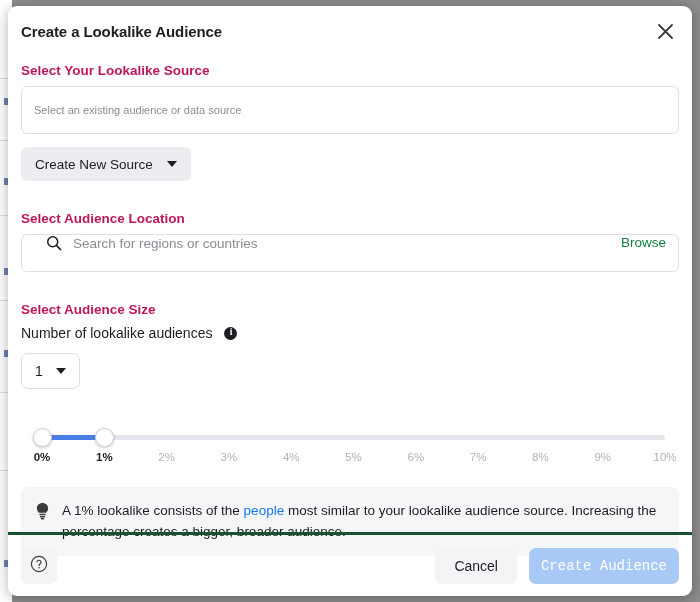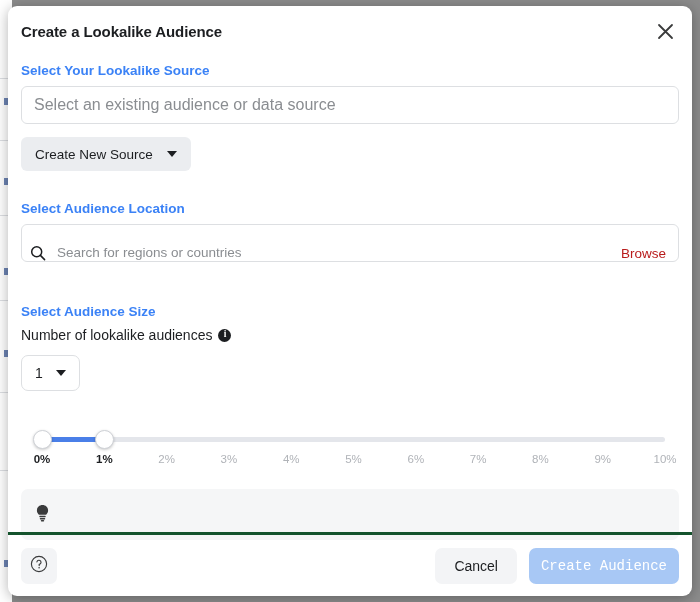--- a/index.html
+++ b/index.html
@@ -81,99 +81,99 @@
   }
 
   
   .modal-body {
     position: relative;
     padding: 0 13px;
   }
   .section-label {
     font-size: 13.5px;
     font-weight: bold;
-    color: #3b82f6;
+    color: #be185d;
     margin: 0 0 8px 0;
   }
   .sec-source { margin-top: 3px; }
 
   .text-field {
     box-sizing: border-box;
+    width: 100%;
+    height: 48px;
+    border: 1px solid #dddfe2;
+    border-radius: 6px;
+    background: #fff;
+    font-family: "Liberation Sans", sans-serif;
+    font-size: 11px;
+    color: #1c1e21;
+    padding: 0 12px;
+    outline: none;
+  }
+  .text-field::placeholder { color: #8a8d91; }
+
+  .create-source-btn {
+    margin-top: 13px;
+    display: inline-flex;
+    align-items: center;
+    gap: 14px;
+    height: 34px;
+    padding: 0 14px;
+    background: #ebedf0;
+    border: 0;
+    border-radius: 6px;
+    font-family: "Liberation Sans", sans-serif;
+    font-size: 13.5px;
+    color: #1c1e21;
+    cursor: pointer;
+  }
+  .caret {
+    width: 0; height: 0;
+    border-left: 5px solid transparent;
+    border-right: 5px solid transparent;
+    border-top: 6px solid #1c1e21;
+  }
+
+  .sec-location { margin-top: 30px; }
+  .search-row {
+    box-sizing: border-box;
+    display: flex;
+    align-items: flex-start;
     width: 100%;
     height: 38px;
     border: 1px solid #dddfe2;
     border-radius: 6px;
     background: #fff;
-    font-family: "Liberation Sans", sans-serif;
-    font-size: 16px;
-    color: #1c1e21;
-    padding: 0 12px;
-    outline: none;
-  }
-  .text-field::placeholder { color: #8a8d91; }
-
-  .create-source-btn {
-    margin-top: 13px;
-    display: inline-flex;
-    align-items: center;
-    gap: 14px;
-    height: 34px;
-    padding: 0 14px;
-    background: #ebedf0;
-    border: 0;
-    border-radius: 6px;
-    font-family: "Liberation Sans", sans-serif;
-    font-size: 13.5px;
-    color: #1c1e21;
-    cursor: pointer;
-  }
-  .caret {
-    width: 0; height: 0;
-    border-left: 5px solid transparent;
-    border-right: 5px solid transparent;
-    border-top: 6px solid #1c1e21;
-  }
-
-  .sec-location { margin-top: 30px; }
-  .search-row {
-    box-sizing: border-box;
-    display: flex;
-    align-items: flex-end;
-    width: 100%;
-    height: 38px;
-    border: 1px solid #dddfe2;
-    border-radius: 6px;
-    background: #fff;
-    padding: 0 12px 0 8px;
+    padding: 0 12px 0 24px;
   }
   .search-row .s-icon { flex: 0 0 auto; display:flex; }
   .search-input {
     flex: 1 1 auto;
     border: 0;
     outline: none;
     background: transparent;
     font-family: "Liberation Sans", sans-serif;
     font-size: 13.5px;
     color: #1c1e21;
     padding-left: 11px;
   }
   .search-input::placeholder { color: #8a8d91; }
   .browse-link {
     flex: 0 0 auto;
     font-size: 13.5px;
-    color: #b91c1c;
+    color: #15803d;
     cursor: pointer;
     text-decoration: none;
   }
 
-  .sec-size { margin-top: 42px; }
+  .sec-size { margin-top: 30px; }
   .subfield-label {
     display: flex;
     align-items: center;
-    gap: 6px;
+    gap: 12px;
     font-size: 14px;
     color: #1c1e21;
     margin-top: 2px;
   }
   .info-dot {
     display: inline-flex;
     align-items: center;
     justify-content: center;
     width: 13px; height: 13px;
     border-radius: 50%;
@@ -414,20 +414,23 @@
 
     <div class="tip-box">
       <span class="tip-icon">
         <svg width="15" height="18" viewBox="0 0 15 18" aria-hidden="true">
           <path d="M7.5 1 C4.2 1 1.9 3.4 1.9 6.4 c0 2.1 1.2 3.3 2 4.3 h7.2 c0.8 -1 2 -2.2 2 -4.3 C13.1 3.4 10.8 1 7.5 1 Z" fill="#3a3b3c"></path>
           <rect x="4.3" y="11.7" width="6.4" height="1.5" rx="0.6" fill="#3a3b3c"></rect>
           <rect x="4.8" y="14" width="5.4" height="1.4" rx="0.6" fill="#3a3b3c"></rect>
           <rect x="5.8" y="16.1" width="3.4" height="1.4" rx="0.7" fill="#3a3b3c"></rect>
         </svg>
       </span>
+      <div class="tip-text">
+        <span>A 1% lookalike consists of the </span><a class="tip-link">people</a><span> most similar to your lookalike audience source. Increasing the percentage creates a bigger, broader audience.</span>
+      </div>
     </div>
 
   </div>
 
   <div class="modal-footer">
     <button class="help-btn">
       <span>
         <svg width="18" height="18" viewBox="0 0 18 18" aria-hidden="true">
           <circle cx="9" cy="9" r="7.6" fill="none" stroke="#3a3b3c" stroke-width="1.15"></circle>
           <path d="M6.9 6.9 a2.1 2.1 0 1 1 2.3 2.5 v1.2" fill="none" stroke="#3a3b3c" stroke-width="1.15" stroke-linecap="round"></path>

